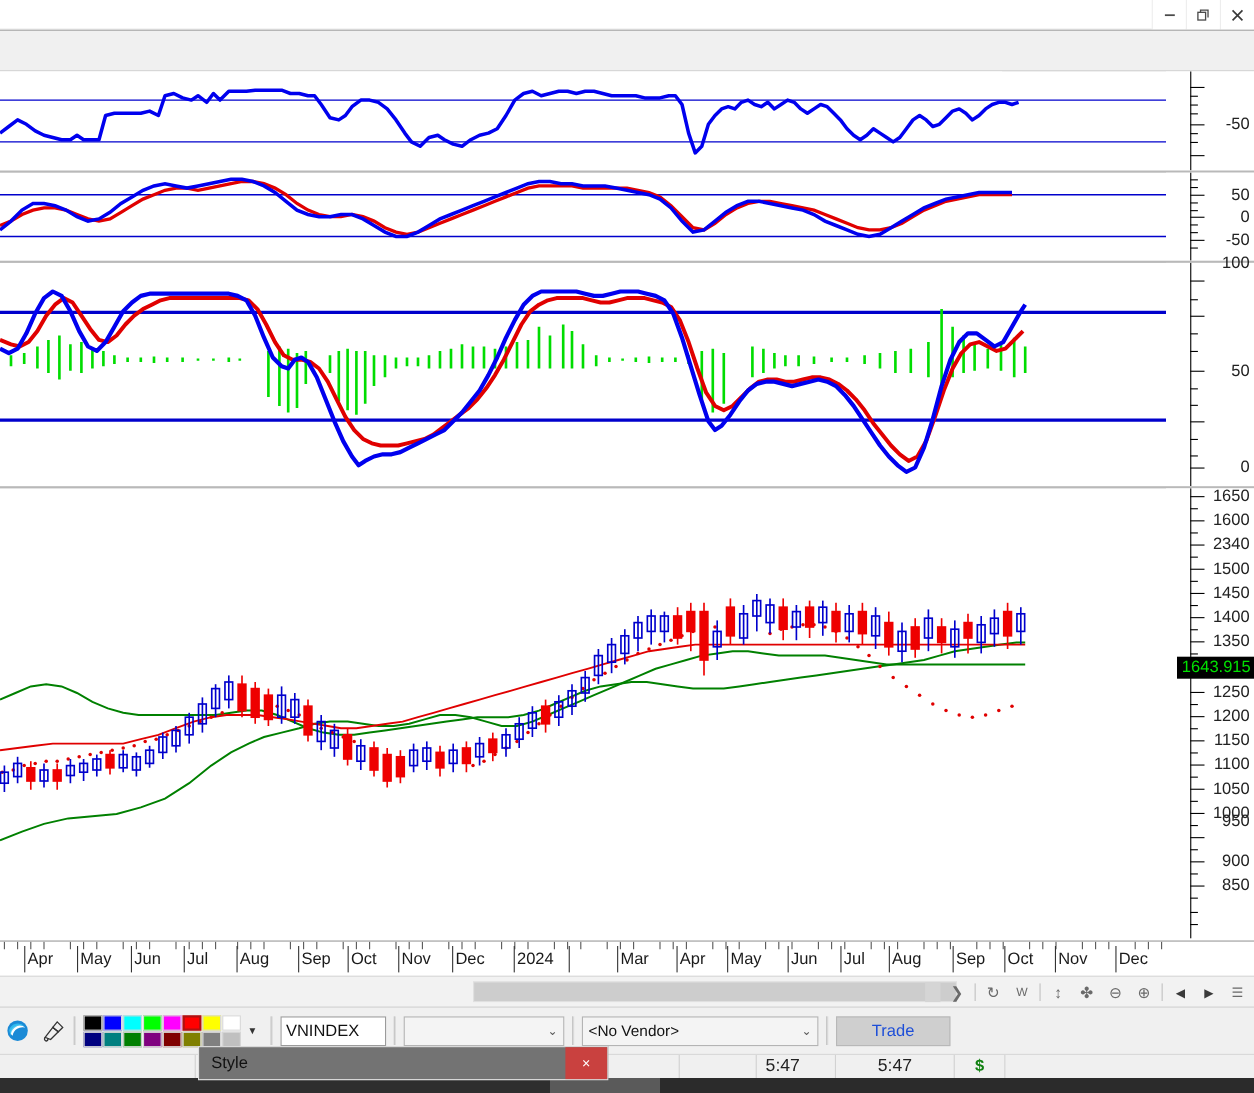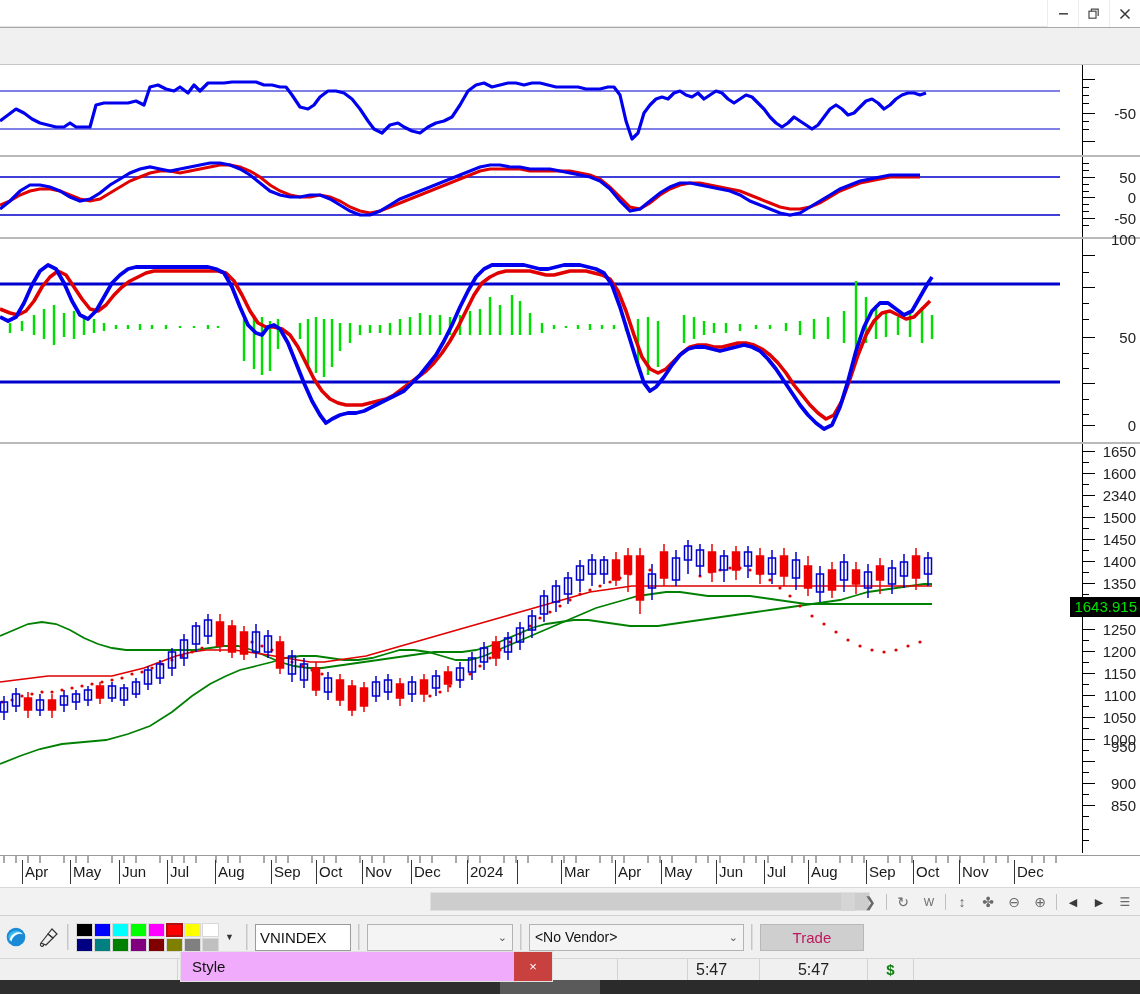--- a/index.html
+++ b/index.html
@@ -114,35 +114,35 @@
   .combo {
     height: 27px; background: #f4f4f4; border: 1px solid #b4b4b4;
     display: flex; align-items: center; justify-content: space-between;
     padding: 0 5px; font-size: 14px; color: #111;
   }
   .combo .cv { overflow: hidden; white-space: nowrap; }
   .combo .cc { font-size: 11px; color: #5a5a5a; }
   .tradebtn {
     width: 104px; height: 27px; background: #cfcfcf; border: 1px solid #b8b8b8;
     display: flex; align-items: center; justify-content: center;
-    font-size: 15px; color: #be185d;
+    font-size: 15px; color: #1d4ed8;
   }
 
   
   .statusbar {
     position: absolute; left: 0; top: 958px; width: 1140px; height: 22px;
     background: #f0f0f0; border-top: 1px solid #d6d6d6; display: flex; align-items: stretch;
   }
   .scell { border-right: 1px solid #d2d2d2; display: flex; align-items: center; padding: 0 8px;
            font-size: 16px; color: #222; }
 
   
   .stylepop {
     position: absolute; left: 180px; top: 951px; width: 373px; height: 31px;
-    background: #f0abfc; border: 1px solid #e2e2e2; z-index: 40;
+    background: #737373; border: 1px solid #e2e2e2; z-index: 40;
     display: flex; align-items: center;
   }
   .stylepop .stitle { font-size: 15px; color: #111; padding-left: 11px; flex: 1; }
   .stylepop .sclose {
     width: 38px; height: 29px; background: #c9413f; color: #fff;
     display: flex; align-items: center; justify-content: center; font-size: 13px; cursor: pointer;
   }
 
   
   .taskbar { position: absolute; left: 0; top: 980px; width: 1140px; height: 14px; background: #2b2b2b; }

